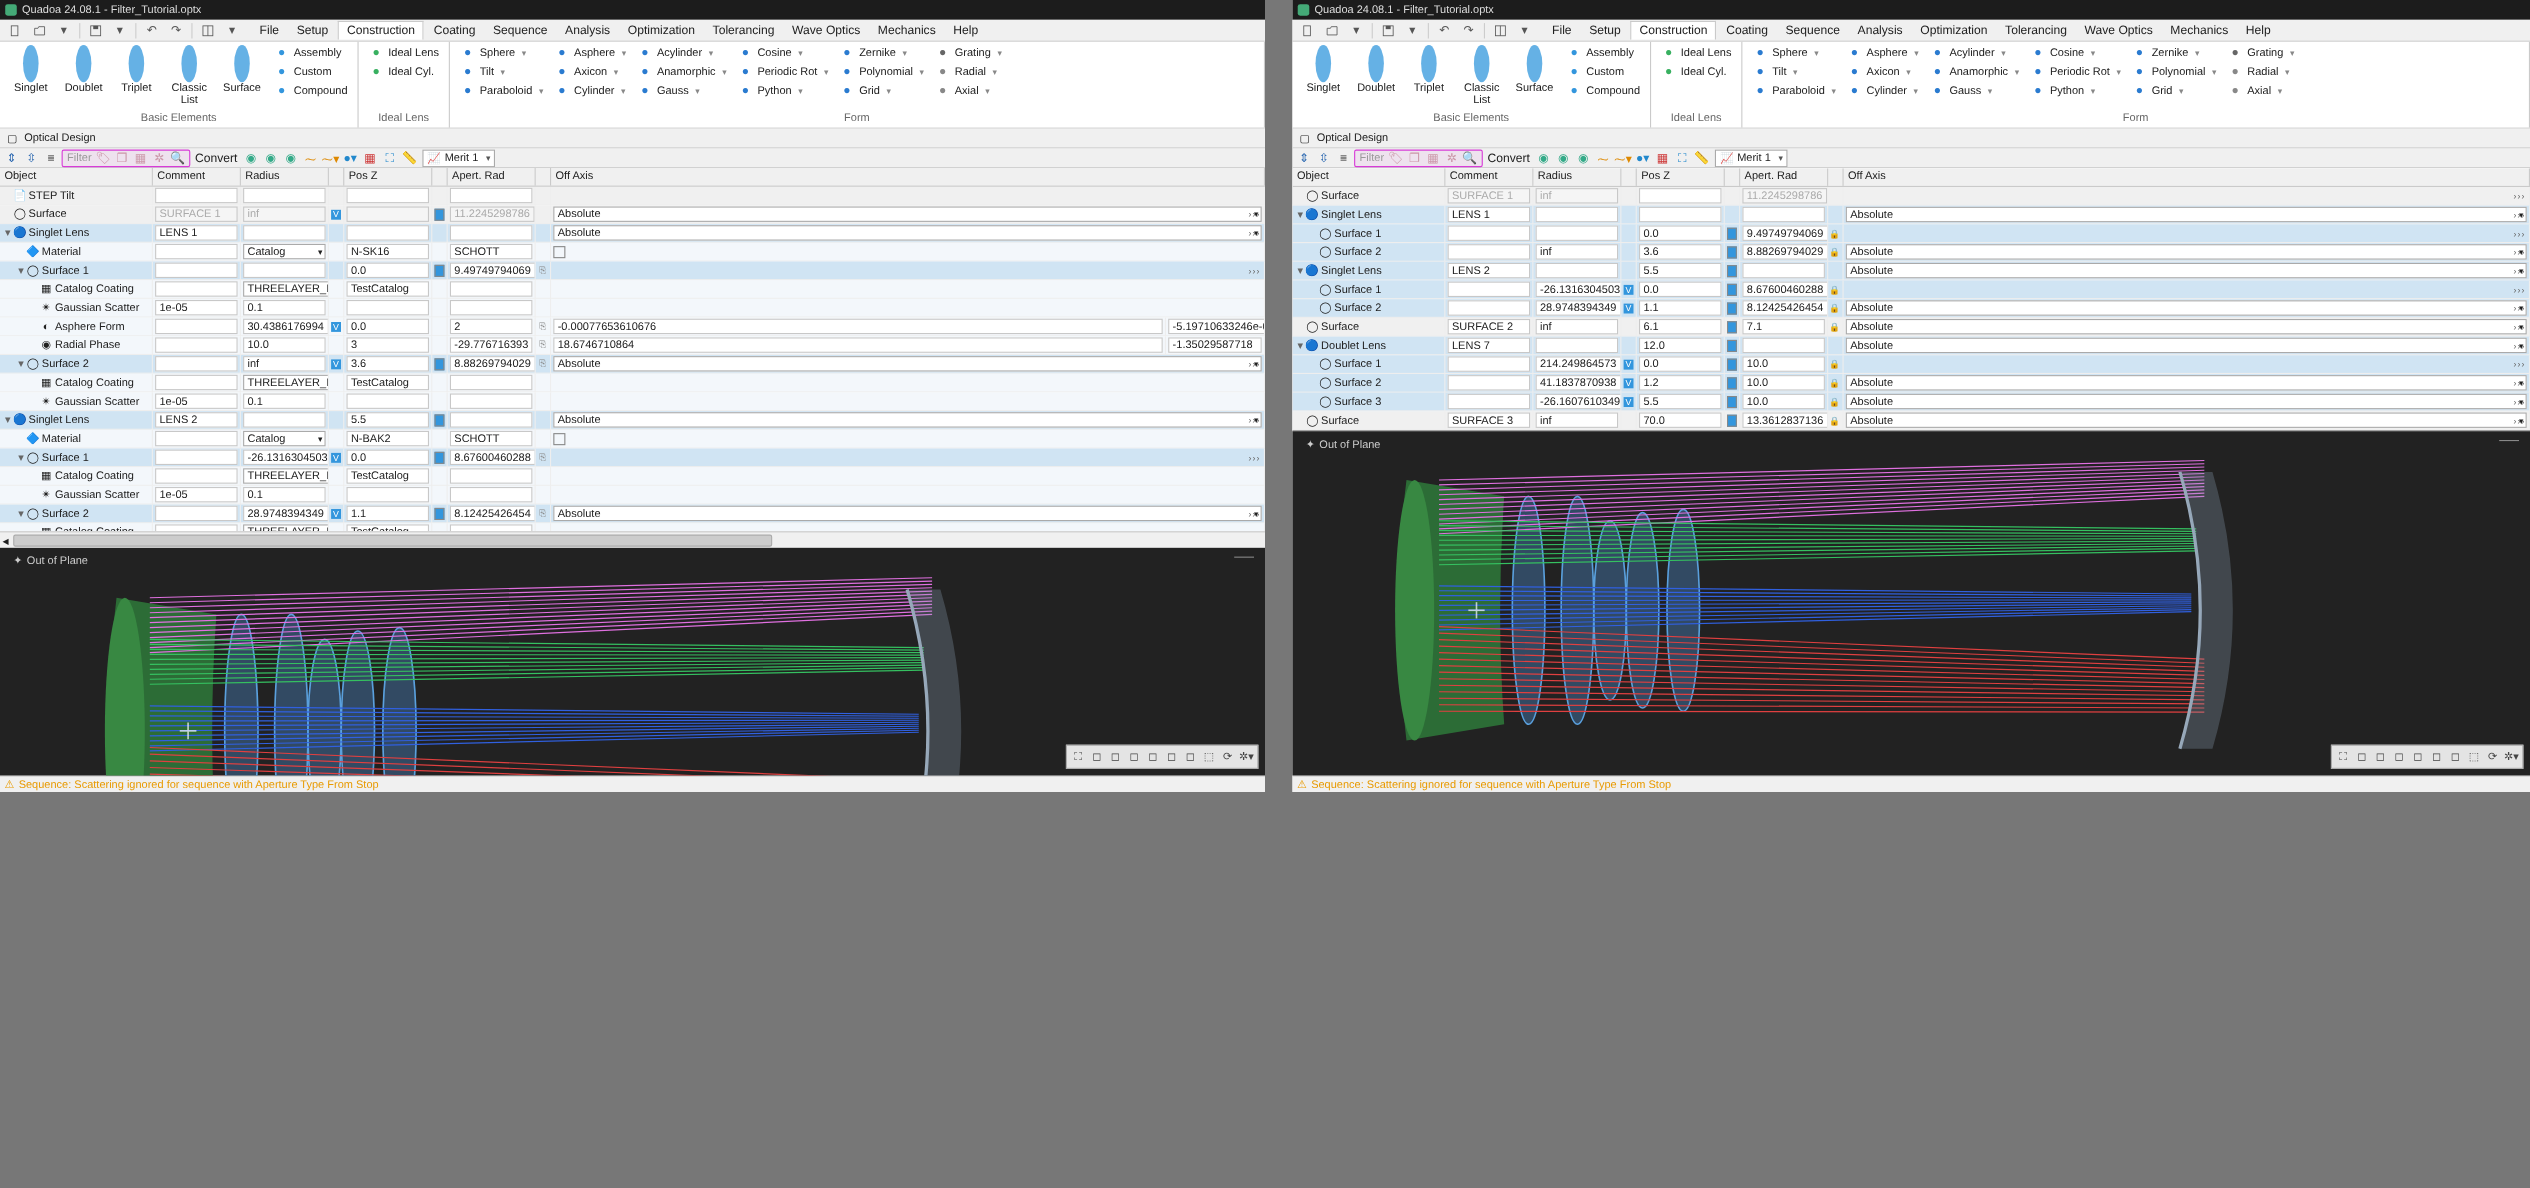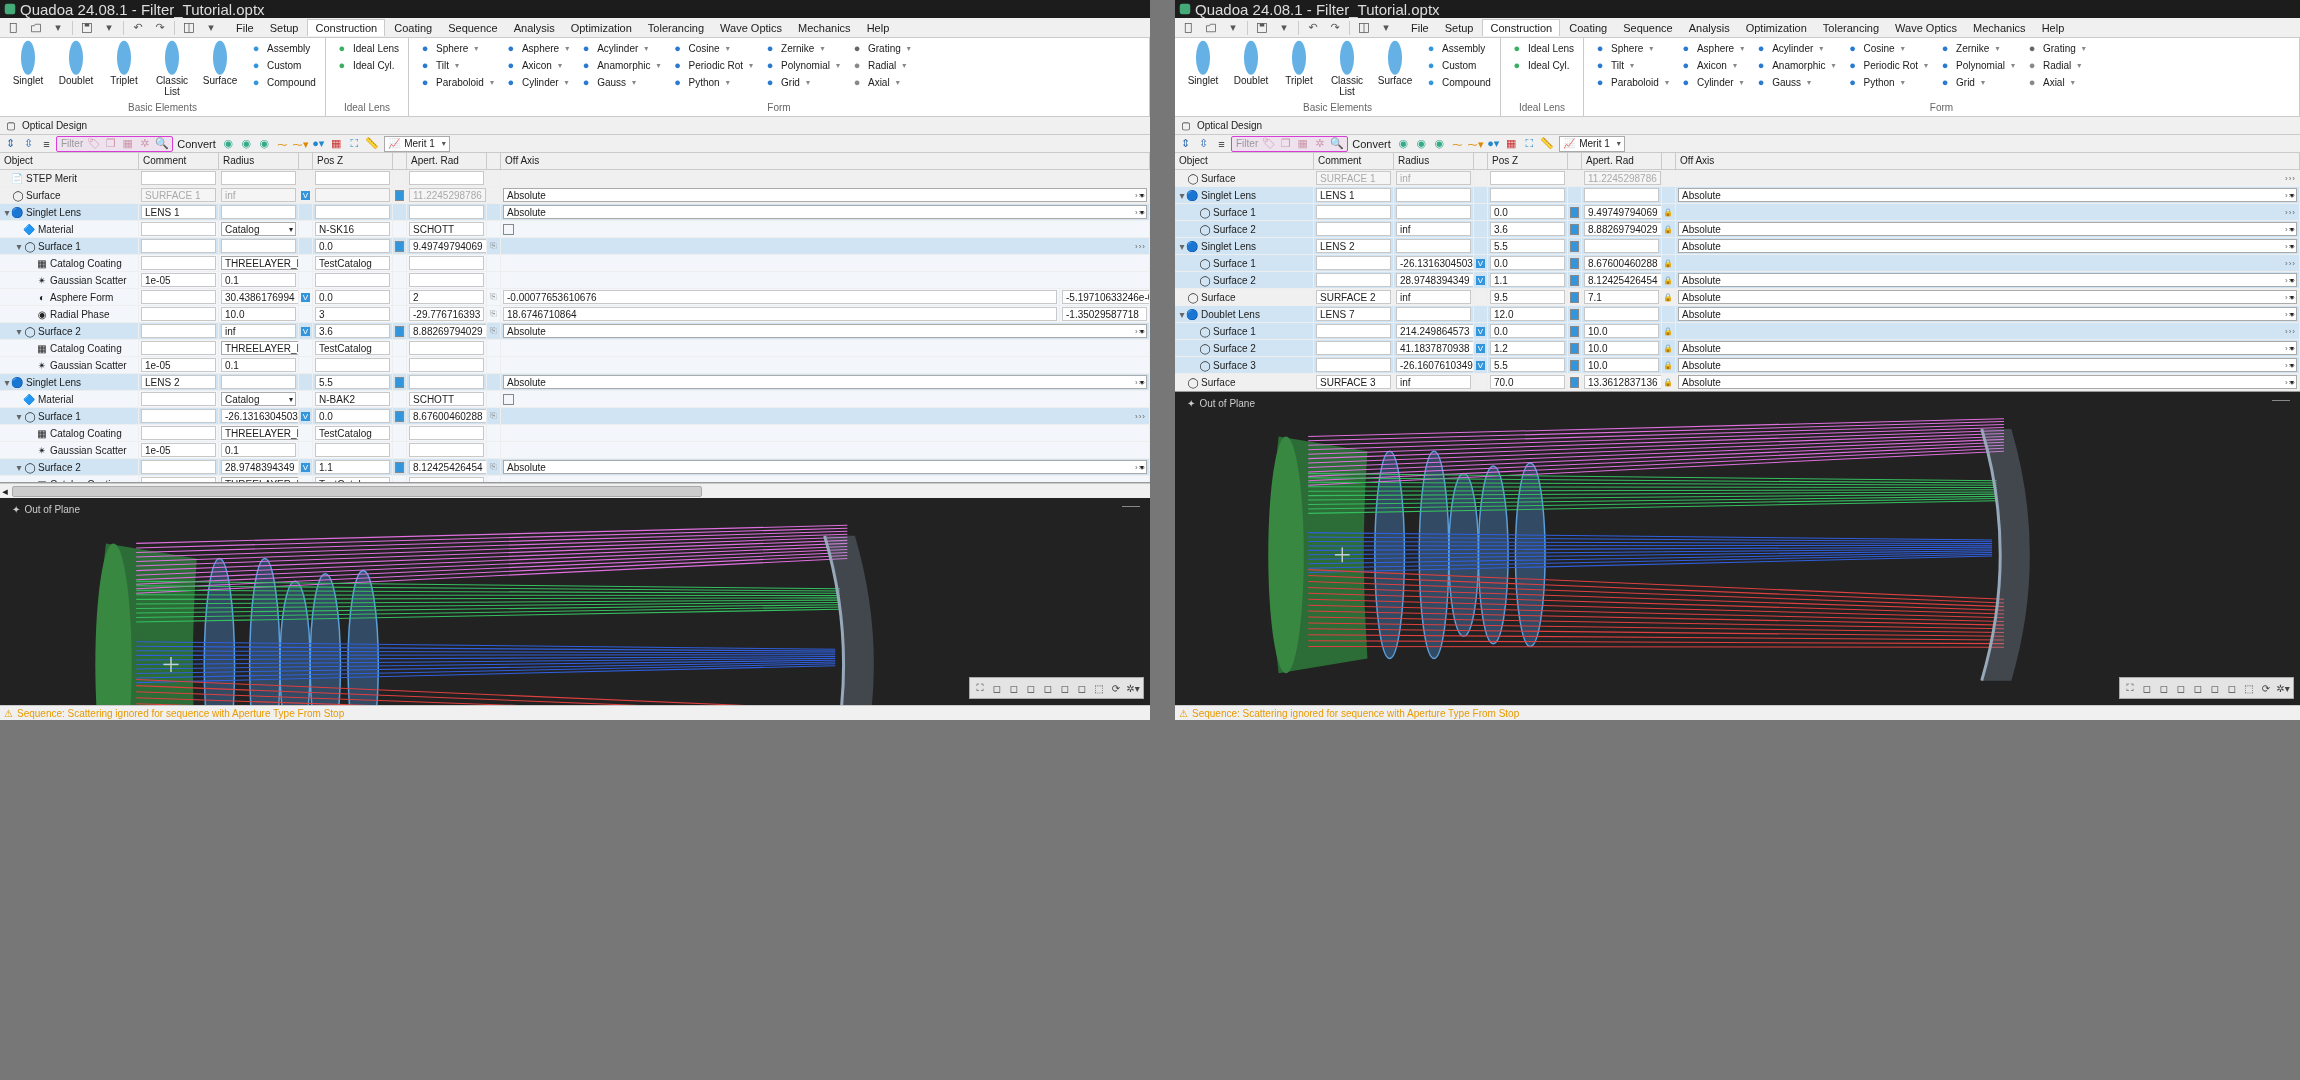--- a/index.html
+++ b/index.html
@@ -7,21 +7,21 @@
   --row-sel:#c7def0; --row-alt:#f3f7fb; --row-dark:#d0e4f3;
   --dark:#1c1c1c; --txt:#202020; --accent:#2f7ec0; --warn:#e89a00;
   --magenta:#e070e0; --green:#35c060; --red:#e03030; --blue:#3050f0;
 }
 *{box-sizing:border-box}
 body{margin:0;font:11px "Segoe UI",Arial,sans-serif;color:var(--txt);background:#777;display:flex}
 .pane{width:50%;height:720px;background:#fff;display:flex;flex-direction:column;position:relative}
 .pane+.pane{border-left:25px solid #777}
 
 
-.tbar{height:18px;background:var(--dark);color:#ddd;display:flex;align-items:center;padding:0 4px;font-size:15px}
+.tbar{height:18px;background:var(--dark);color:#ddd;display:flex;align-items:center;padding:0 4px;font-size:10px}
 .tbar svg{width:12px;height:12px;margin-right:4px}
 
 
 .qrow{height:20px;background:var(--bg);border-bottom:1px solid var(--border);display:flex;align-items:center;padding:0 4px;gap:2px}
 .qbtn{width:20px;height:16px;display:flex;align-items:center;justify-content:center;color:#555;cursor:pointer}
 .qbtn svg{width:12px;height:12px}
 .qsep{width:1px;height:14px;background:#ccc;margin:0 2px}
 .menu{margin-left:6px;display:flex;gap:2px;align-items:center;height:100%}
 .menu>span{padding:2px 7px;cursor:pointer}
 .menu>span.active{background:#fff;border:1px solid var(--border);border-bottom:none}
@@ -381,21 +381,21 @@
       <div class="c-ar">Apert. Rad</div>
       <div style="width:14px"></div>
       <div class="c-ax" style="flex:1">Off Axis</div>
     </div>
     <div class="rows" id="rows-L">
         <div class="row back">
           <div class="cell c-obj">
             <span class="ind" style="width:0px"></span>
             <span class="exp"></span>
             <span class="tree-ico">📄</span>
-            <span>STEP Merit</span>
+            <span>STEP Tilt</span>
           </div>
           <div class="cell c-cmt">
             <div class="fld"></div>
           </div>
           <div class="cell c-rad">
             <div class="fld"></div>
           </div>
           <div class="cell c-tiny"></div>
           <div class="cell c-pz">
             <div class="fld"></div>
@@ -1492,21 +1492,21 @@
             <span>Surface</span>
           </div>
           <div class="cell c-cmt">
             <div class="fld">SURFACE 2</div>
           </div>
           <div class="cell c-rad">
             <div class="fld">inf</div>
           </div>
           <div class="cell c-tiny"></div>
           <div class="cell c-pz">
-            <div class="fld">9.5</div>
+            <div class="fld">6.1</div>
           </div>
           <div class="cell c-tiny">
             <span class="chk on"></span>
           </div>
           <div class="cell c-ar">
             <div class="fld">7.1</div>
           </div>
           <div class="cell c-tiny">
             <span class="lock">🔒</span>
           </div>

